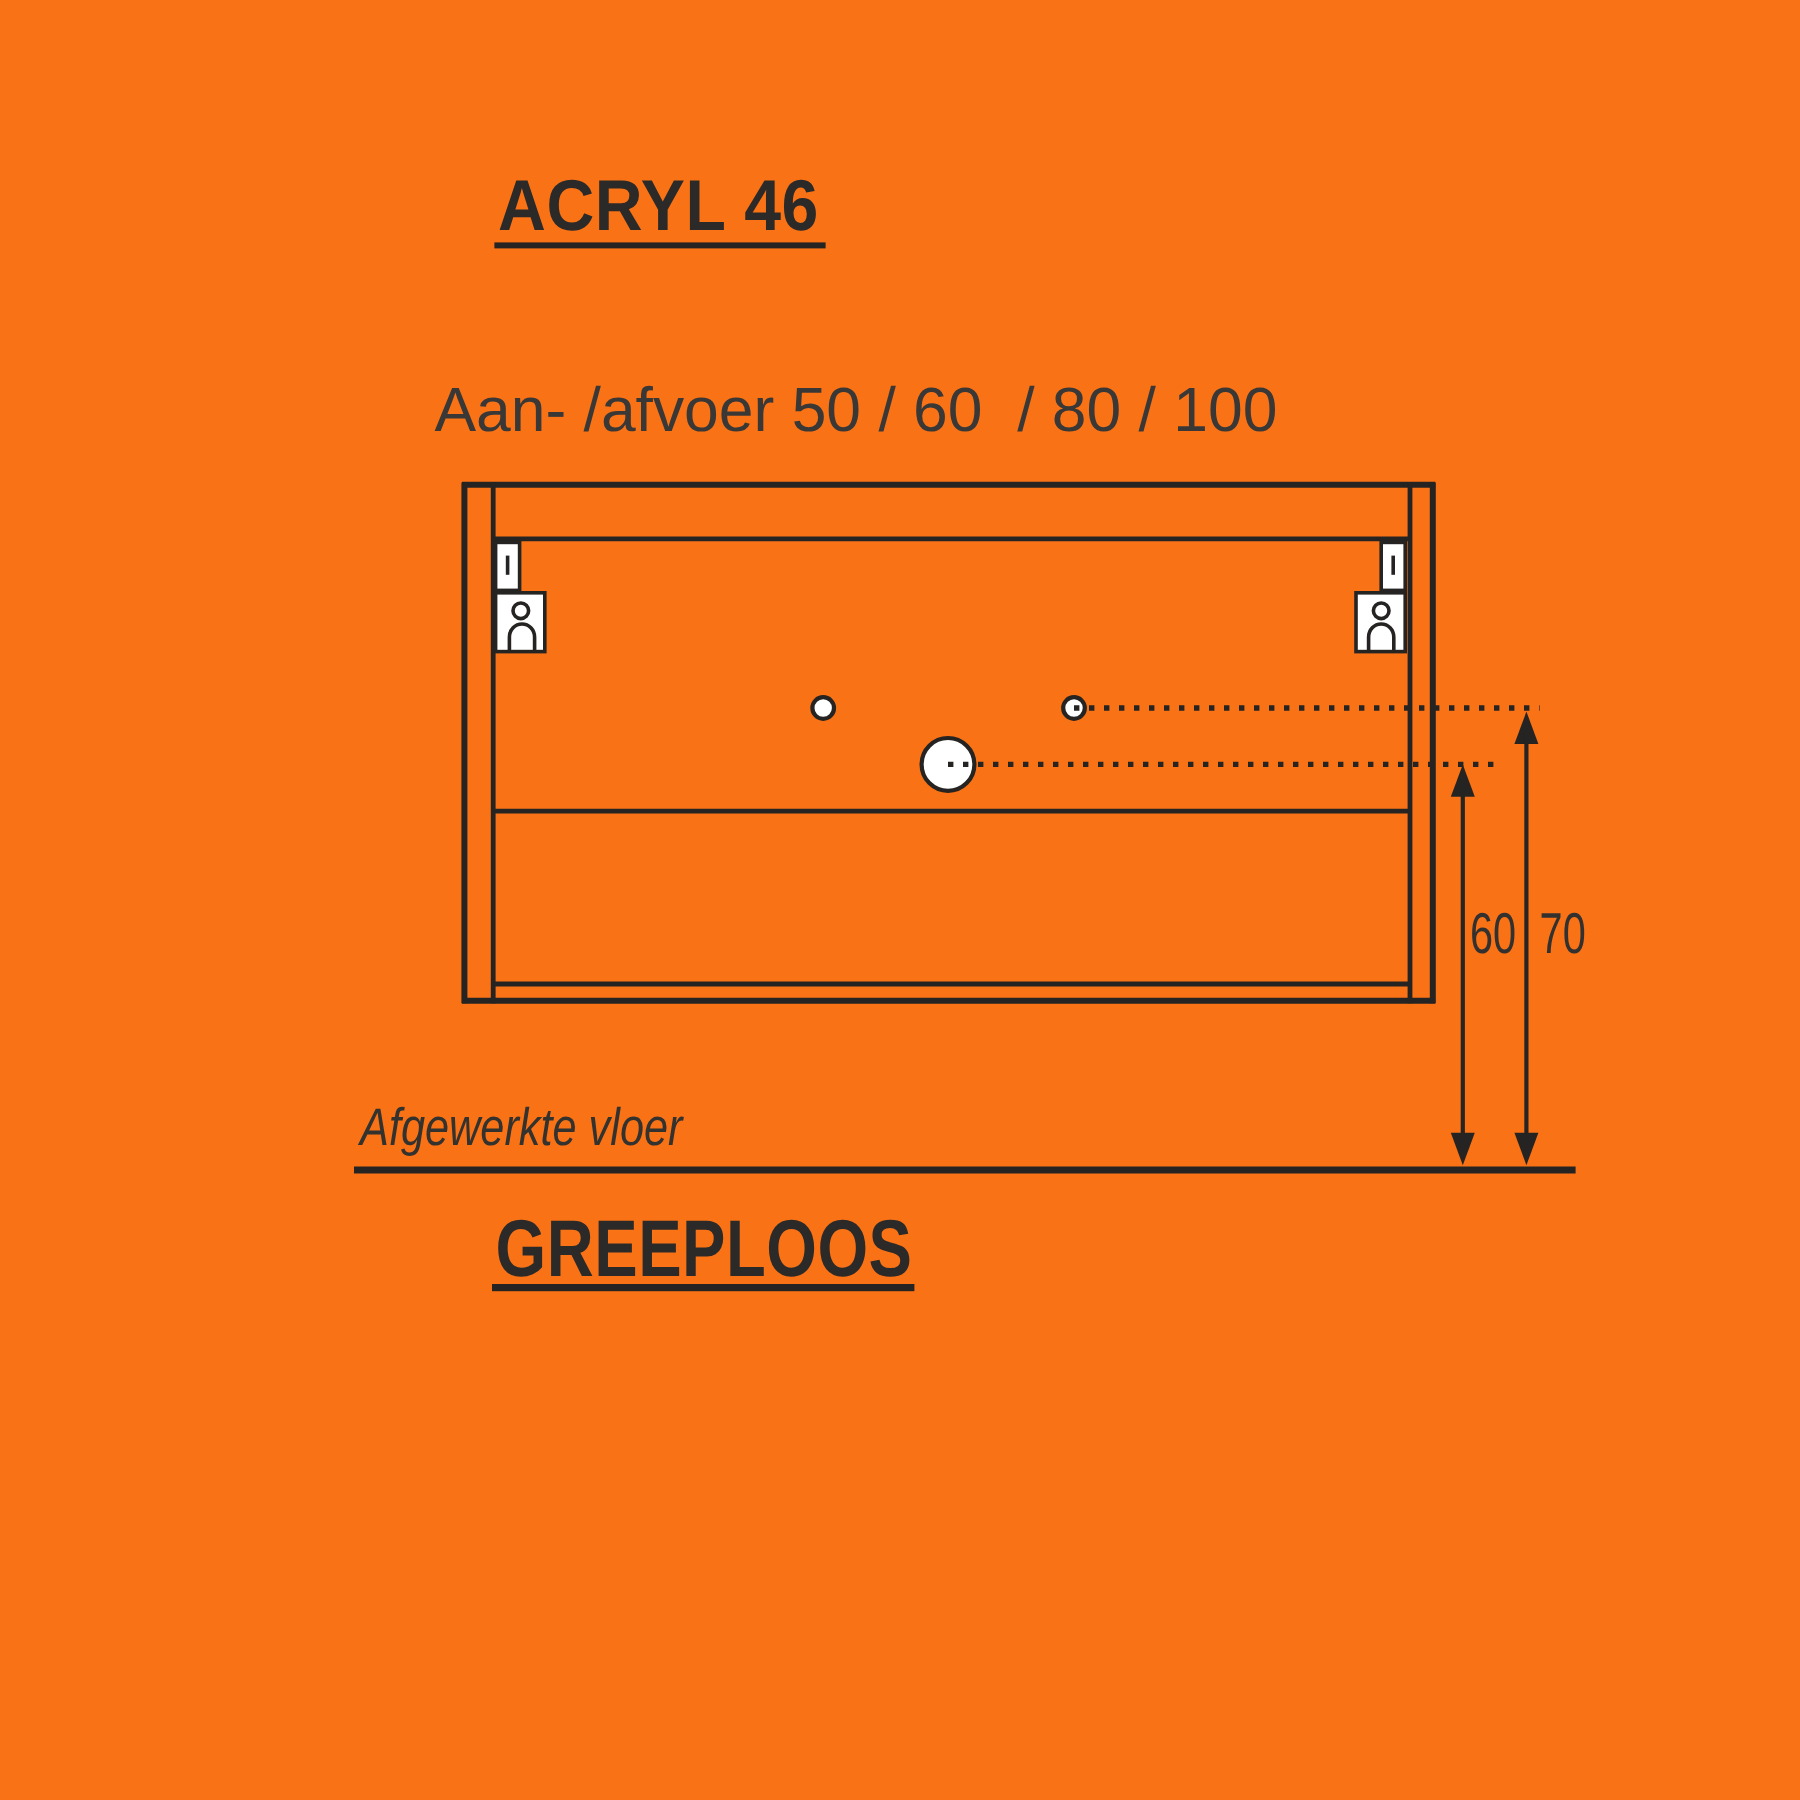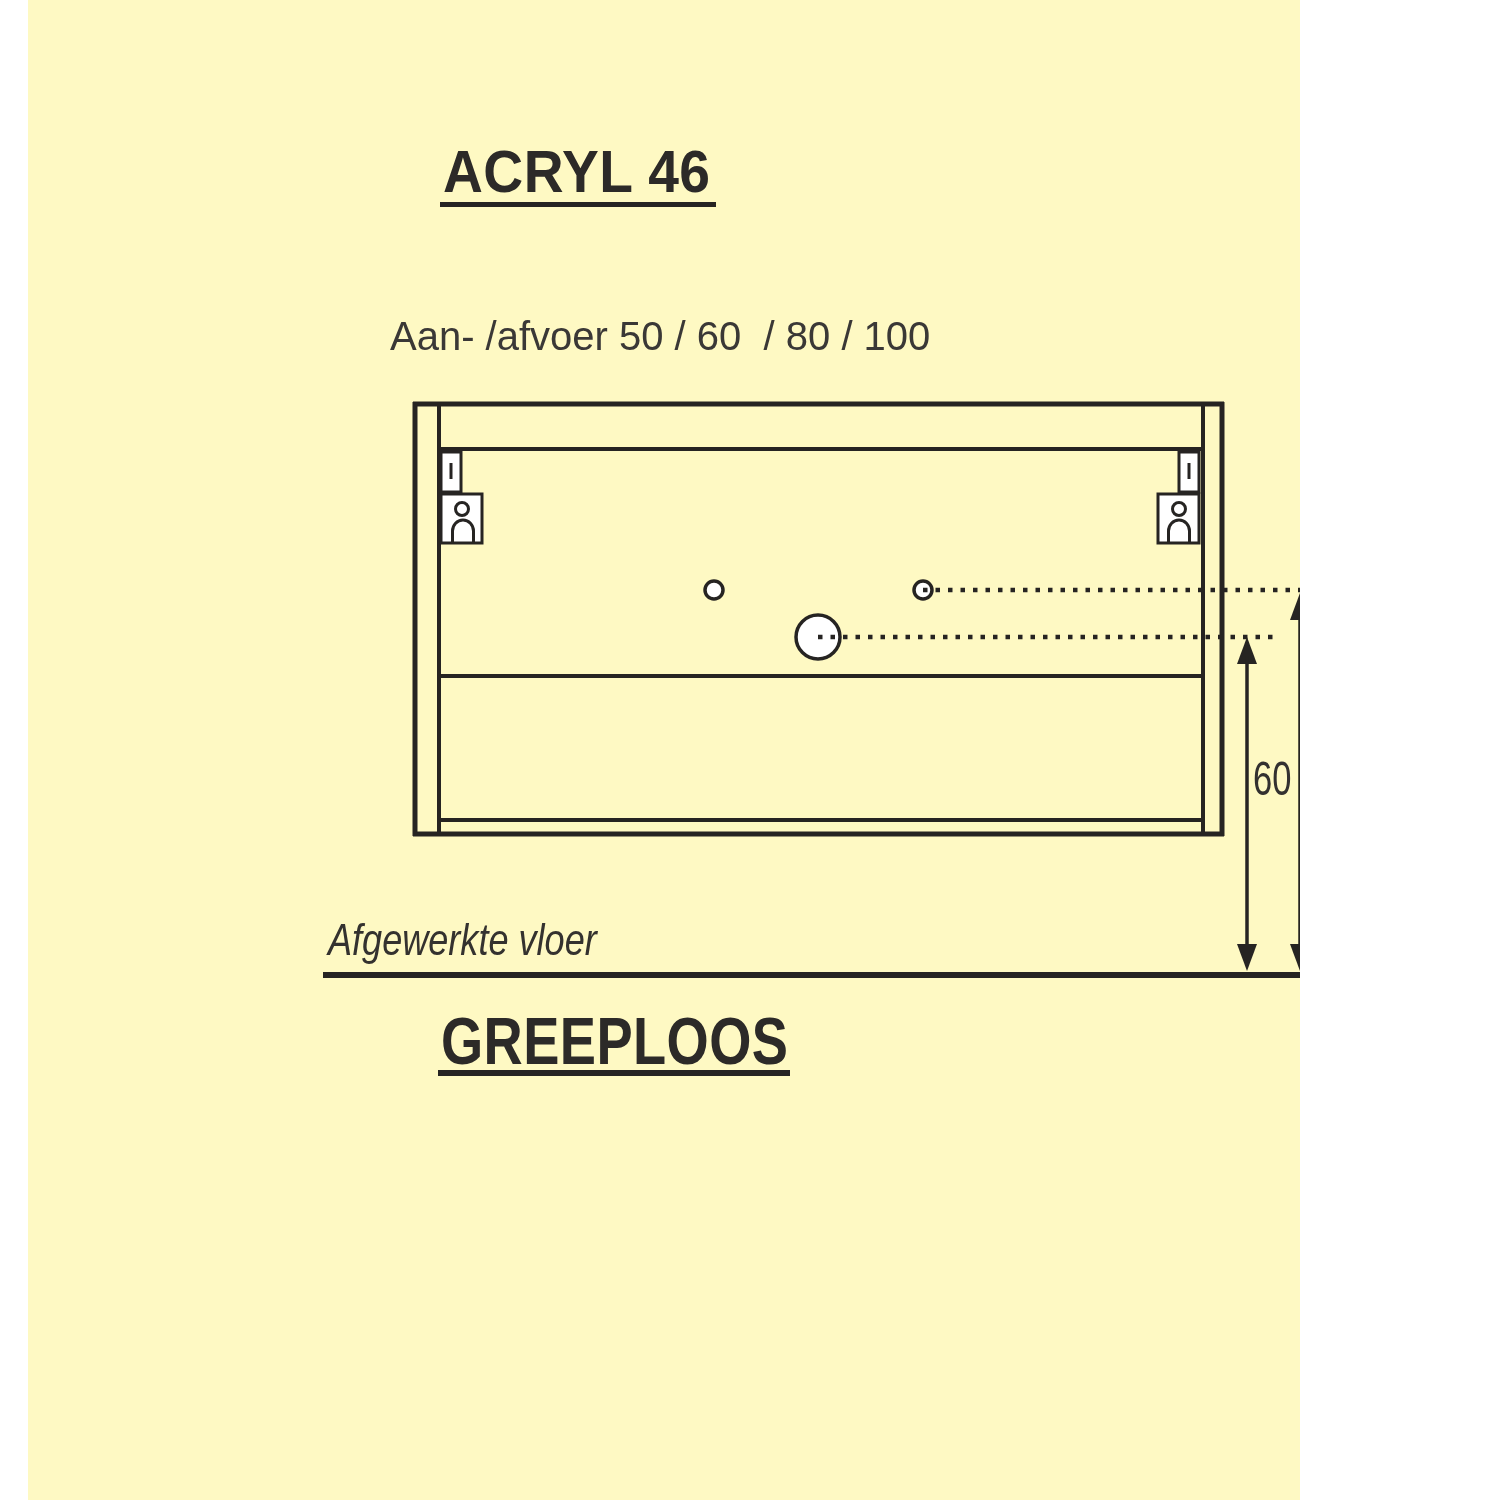--- a/index.html
+++ b/index.html
@@ -2,26 +2,25 @@
 <html><head>
 <meta charset="utf-8">
 <style>
   html, body {
     margin: 0;
     padding: 0;
     background: #ffffff;
   }
   .canvas {
     position: relative;
-    width: 1272px;
+    width: 1500px;
     height: 1500px;
-    background: #fef9c3;
+    background: #f97316;
     overflow: hidden;
     font-family: "Liberation Sans", sans-serif;
-    margin-left: 28px;
   }
   .abs { position: absolute; }
   .txt {
     position: absolute;
     line-height: 1;
     white-space: pre;
     transform-origin: left top;
     color: #3a3836;
   }
   .title {
@@ -32,21 +31,21 @@
     color: #2c2a28;
     transform: scaleX(0.92);
   }
   .title-underline {
     left: 412px; top: 202px;
     width: 276px; height: 5px;
     background: #262422;
   }
   .subtitle {
     left: 362px; top: 316px;
-    font-size: 40px;
+    font-size: 52px;
     color: #3a3836;
     transform: scaleX(1.0);
   }
   .floor-label {
     left: 300px; top: 918px;
     font-size: 44px;
     font-style: italic;
     color: #34322f;
     transform: scaleX(0.82);
   }

